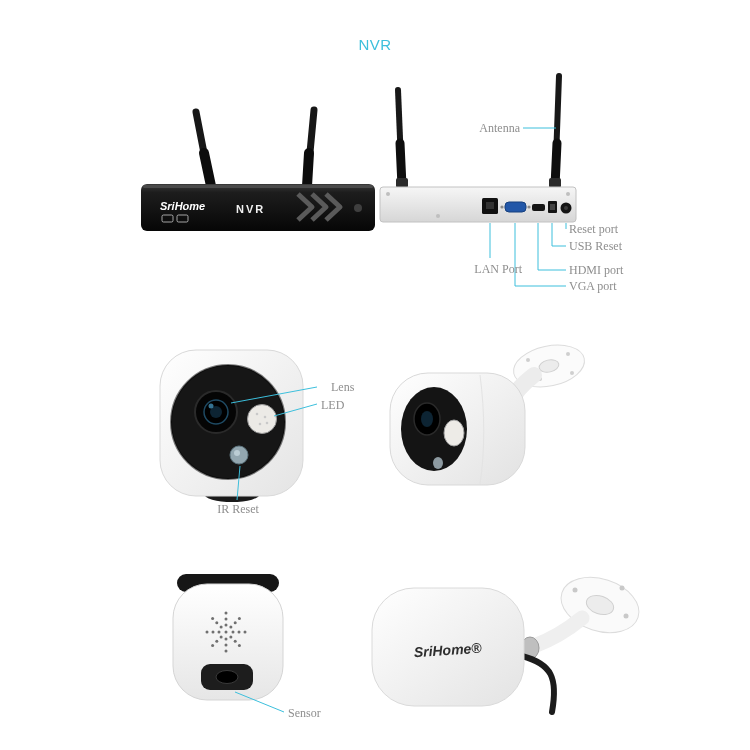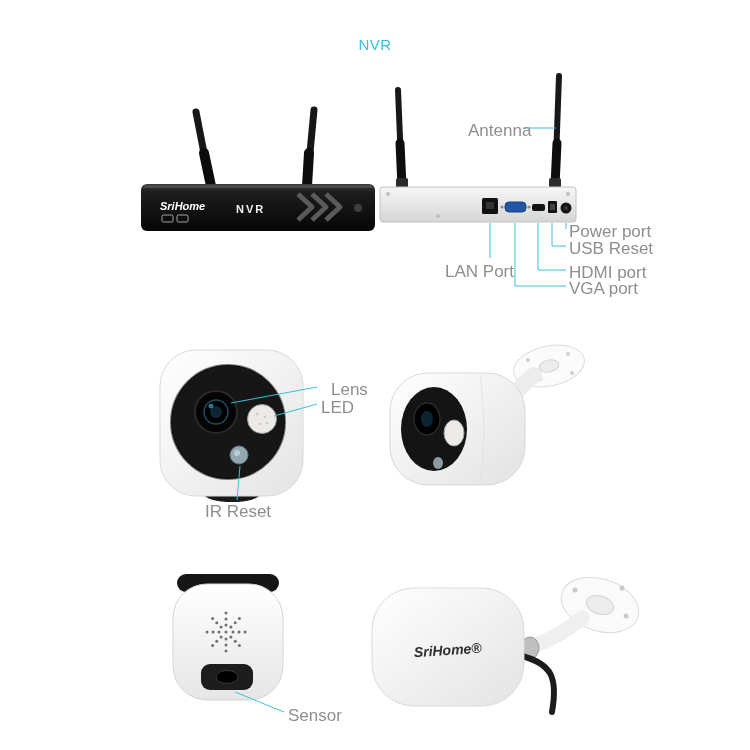--- a/index.html
+++ b/index.html
@@ -16,23 +16,24 @@
     position: absolute;
     left: 0;
     width: 750px;
     text-align: center;
     color: #3cbfdc;
     font-size: 15px;
     letter-spacing: 0.5px;
   }
   .part-label {
     position: absolute;
-    font-size: 17px;
+    font-size: 12px;
     color: #8e8e8e;
     white-space: nowrap;
+    font-family: Liberation Serif, serif;
   }
   .view { position: absolute; }
   .view svg { display: block; }
   .leader { position: absolute; left: 0; top: 0; pointer-events: none; }
 </style>
 </head>
 <body>
 
 <div class="canvas">
 
@@ -268,23 +269,23 @@
       <path d="M515,223 L515,286 L566,286"></path>
       <path d="M490,223 L490,258"></path>
       <path d="M231,403 L317,387"></path>
       <path d="M274,416 L317,404"></path>
       <path d="M240,466 L237,500"></path>
       <path d="M235,692 L284,712"></path>
     </g>
   </svg>
 
   <div class="part-label" style="left:468px; top:121px; width:52px; text-align:right">Antenna</div>
-  <div class="part-label" style="left:569px; top:222px">Power port</div>
+  <div class="part-label" style="left:569px; top:222px">Reset port</div>
   <div class="part-label" style="left:569px; top:239px">USB Reset</div>
   <div class="part-label" style="left:569px; top:263px">HDMI port</div>
   <div class="part-label" style="left:569px; top:279px">VGA port</div>
-  <div class="part-label" style="left:445px; top:262px; width:62px; text-align:center">LAN Port</div>
+  <div class="part-label" style="left:460px; top:262px; width:62px; text-align:right">LAN Port</div>
   <div class="part-label" style="left:331px; top:380px">Lens</div>
   <div class="part-label" style="left:321px; top:398px">LED</div>
   <div class="part-label" style="left:203px; top:502px; width:70px; text-align:center">IR Reset</div>
   <div class="part-label" style="left:288px; top:706px">Sensor</div>
 
 </div>
 
 </body></html>

